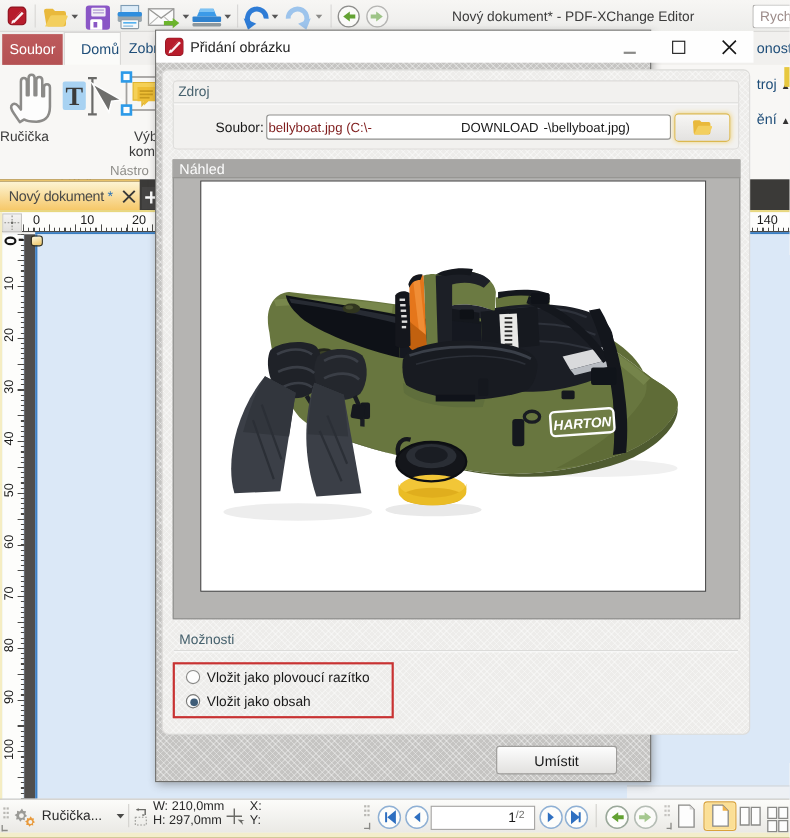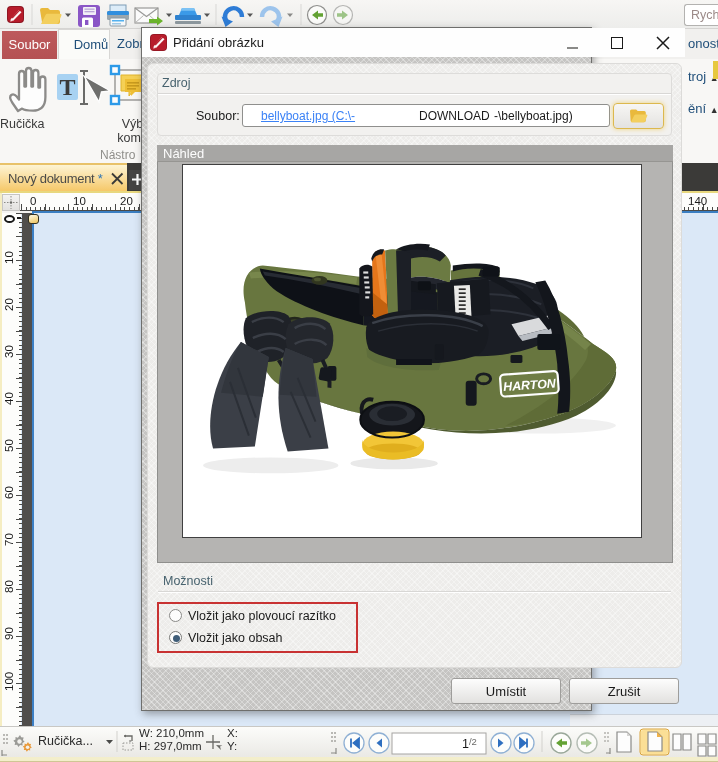--- a/index.html
+++ b/index.html
@@ -63,20 +63,21 @@
   <path d="M282.5 16.5 l-4 10.5 -7.5-5.5 Z" fill="#9dc4ec"></path>
   <path d="M287 13.5 h6 l-3 3.5 Z" fill="#8a8a88"></path>
 
   <line x1="301" y1="4" x2="301" y2="25" stroke="#d8d7d5" stroke-width="1"></line>
 
   <circle cx="317" cy="15" r="9.5" fill="#fbfbf9" stroke="#8e8e8c" stroke-width="1.2"></circle>
   <path d="M312 15 l6-4.5 v2.7 h5 v3.6 h-5 v2.7 Z" fill="#63a233"></path>
   <circle cx="343" cy="15" r="9.5" fill="#f6f6f4" stroke="#b5b5b3" stroke-width="1.2"></circle>
   <path d="M348 15 l-6-4.5 v2.7 h-5 v3.6 h5 v2.7 Z" fill="#9dc487"></path>
 </svg>
+<div class="tx" style="left:360px;top:8px;width:322px;text-align:center;font-size:12.5px;color:#3c3c3c;">Nový dokument* - PDF-XChange Editor</div>
 <div class="abs" style="left:684px;top:4px;width:40px;height:22px;background:#fff;border:1px solid #b3b2b0;border-radius:3px 0 0 3px;border-right:none;">
   <div class="tx" style="left:6px;top:3px;font-size:12.5px;color:#9c8b89;">Rychlé</div>
 </div>
 
 <div class="abs" style="left:0;top:29px;width:718px;height:30px;background:#f1f0ee;"></div>
 <div class="abs" style="left:2px;top:31px;width:55px;height:44px;background:linear-gradient(#bd5a5c,#b04c4e);color:#fff;font-size:13px;text-align:center;line-height:27px;">Soubor</div>
 <div class="abs" style="left:58px;top:29px;width:52px;height:30px;background:#fbfbf9;border:1px solid #d8d7d5;border-bottom:none;color:#1f4e79;font-size:13px;text-align:center;line-height:29px;padding-left:14px;">Domů</div>
 <div class="tx" style="left:117px;top:36px;font-size:13px;color:#1f4e79;">Zobr</div>
 <div class="tx" style="left:688px;top:36px;font-size:13px;color:#1f4e79;">onost</div>
 
@@ -263,21 +264,21 @@
         <path d="M1 1 L13 13 M13 1 L1 13" stroke="#1a1a1a" stroke-width="1.5"></path>
       </svg>
 
   <div class="abs" style="left:5px;top:35px;width:535px;height:605px;background-color:#edecea;background-image:repeating-linear-gradient(45deg, rgba(255,255,255,0.35) 0 1px, transparent 1px 4px),repeating-linear-gradient(-45deg, rgba(255,255,255,0.35) 0 1px, transparent 1px 4px);border:1px solid #dcdbd9;border-radius:6px;"></div>
 
   <div class="abs" style="left:15px;top:45px;width:515px;height:63px;background:#f2f1ef;border:1px solid #dddcda;border-radius:4px;"></div>
   <div class="tx" style="left:20px;top:48px;font-size:12.5px;color:#47626e;">Zdroj</div>
   <div class="abs" style="left:16px;top:65px;width:513px;height:2px;background:#fff;border-top:1px solid #d8d7d5;"></div>
   <div class="tx" style="left:54px;top:81px;width:42px;text-align:right;font-size:12.5px;color:#1a1a1a;">Soubor:</div>
   <div class="abs" style="left:100px;top:76px;width:368px;height:23px;background:#fff;border:1px solid #8f8f8d;border-radius:3px;">
-    <div class="tx" style="left:18px;top:4px;font-size:12px;color:#3b82f6;text-decoration:underline;">bellyboat.jpg (C:\-</div>
+    <div class="tx" style="left:1px;top:4px;font-size:12px;color:#7f1d1d;">bellyboat.jpg (C:\-</div>
     <div class="tx" style="left:176px;top:4px;font-size:12px;color:#1a1a1a;">DOWNLOAD</div>
     <div class="tx" style="left:251px;top:4px;font-size:12px;color:#1a1a1a;">-\bellyboat.jpg)</div>
   </div>
   <div class="abs" style="left:471px;top:75px;width:51px;height:26px;background:linear-gradient(#f7f6f4,#e3e2e0);border:1px solid #dcb84e;border-radius:4px;box-shadow:0 0 5px #efd27c;">
     <svg class="abs" style="left:15px;top:4px;" width="21" height="17" viewBox="0 0 21 17">
       <path d="M1 3 q0-1.6 1.6-1.6 h4.5 l1.6 1.6 h6.5 q1.6 0 1.6 1.6 v8 q0 1.6-1.6 1.6 h-12 q-1.6 0-1.6-1.6 Z" fill="#e9b93c"></path>
       <path d="M1.8 14.2 l3.4-6.8 q0.4-1 1.6-1 h10.4 q1.6 0 1.1 1.4 l-2.3 5.4 q-0.5 1-1.6 1 Z" fill="#f3cf5e"></path>
     </svg>
   </div>
 
@@ -413,16 +414,15 @@
   <div class="tx" style="left:21px;top:546px;font-size:12.5px;color:#47626e;">Možnosti</div>
   <div class="abs" style="left:16px;top:563px;width:513px;height:2px;background:#fff;border-top:1px solid #d8d7d5;"></div>
   <div class="abs" style="left:15px;top:574px;width:201px;height:51px;border:2px solid #c83232;"></div>
   <div class="abs" style="left:27px;top:581px;width:13px;height:13px;border:1px solid #8a8a88;border-radius:50%;background:#fdfdfd;"></div>
   <div class="tx" style="left:46px;top:581px;font-size:12.5px;color:#1a1a1a;">Vložit jako plovoucí razítko</div>
   <div class="abs" style="left:27px;top:603px;width:13px;height:13px;border:1px solid #7a7a78;border-radius:50%;background:#fdfdfd;"></div>
   <div class="abs" style="left:31px;top:607px;width:7px;height:7px;border-radius:50%;background:#3f5d78;"></div>
   <div class="tx" style="left:46px;top:603px;font-size:12.5px;color:#1a1a1a;">Vložit jako obsah</div>
 
   <div class="abs" style="left:309px;top:650px;width:110px;height:26px;background:linear-gradient(#fdfdfd,#e2e1df);border:1px solid #9e9d9b;border-radius:3px;text-align:center;line-height:25px;font-size:13px;color:#1a1a1a;">Umístit</div>
-  <div class="abs" style="left:427px;top:650px;width:110px;height:26px;background:linear-gradient(#fdfdfd,#e2e1df);border:1px solid #9e9d9b;border-radius:3px;text-align:center;line-height:25px;font-size:13px;color:#1a1a1a;">Zrušit</div>
 </div>
 
 </div>
 
 </body></html>

